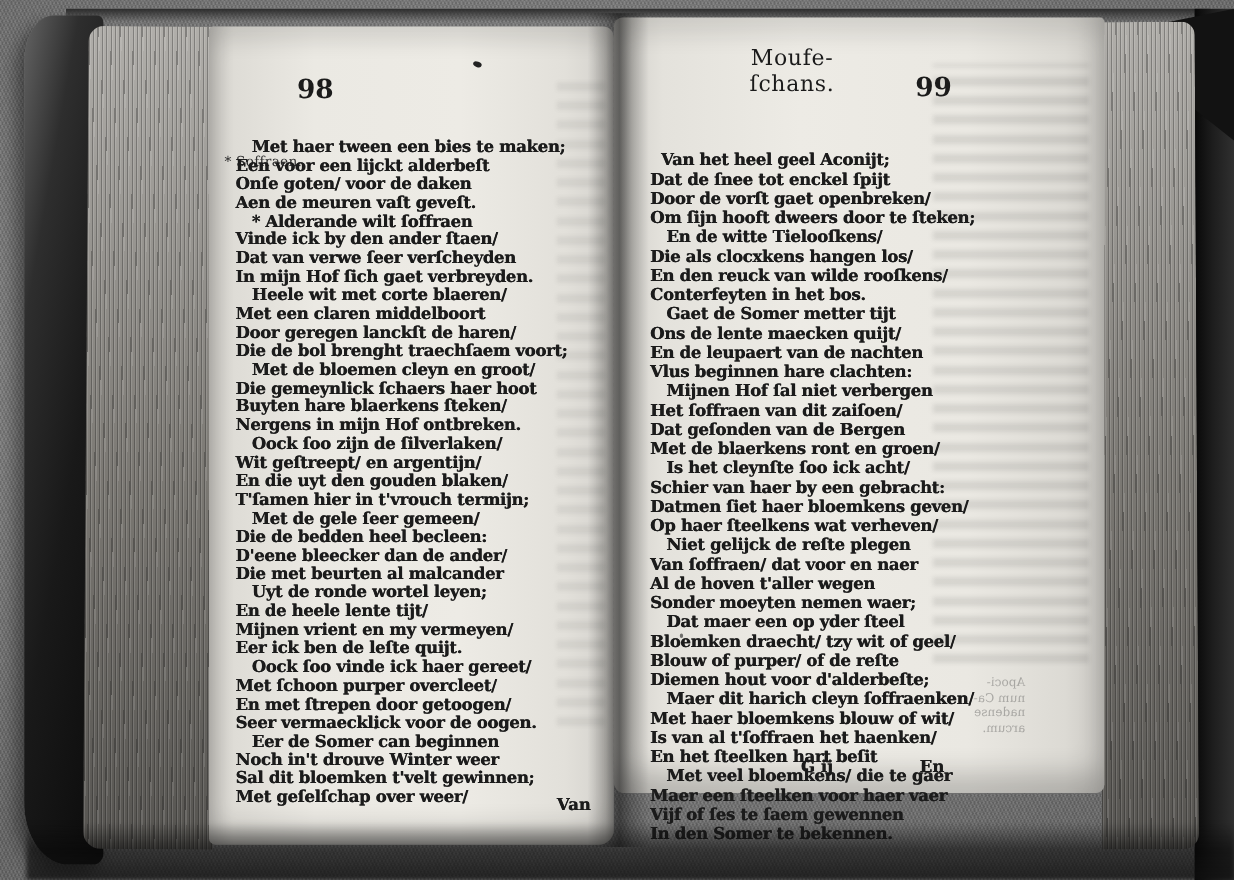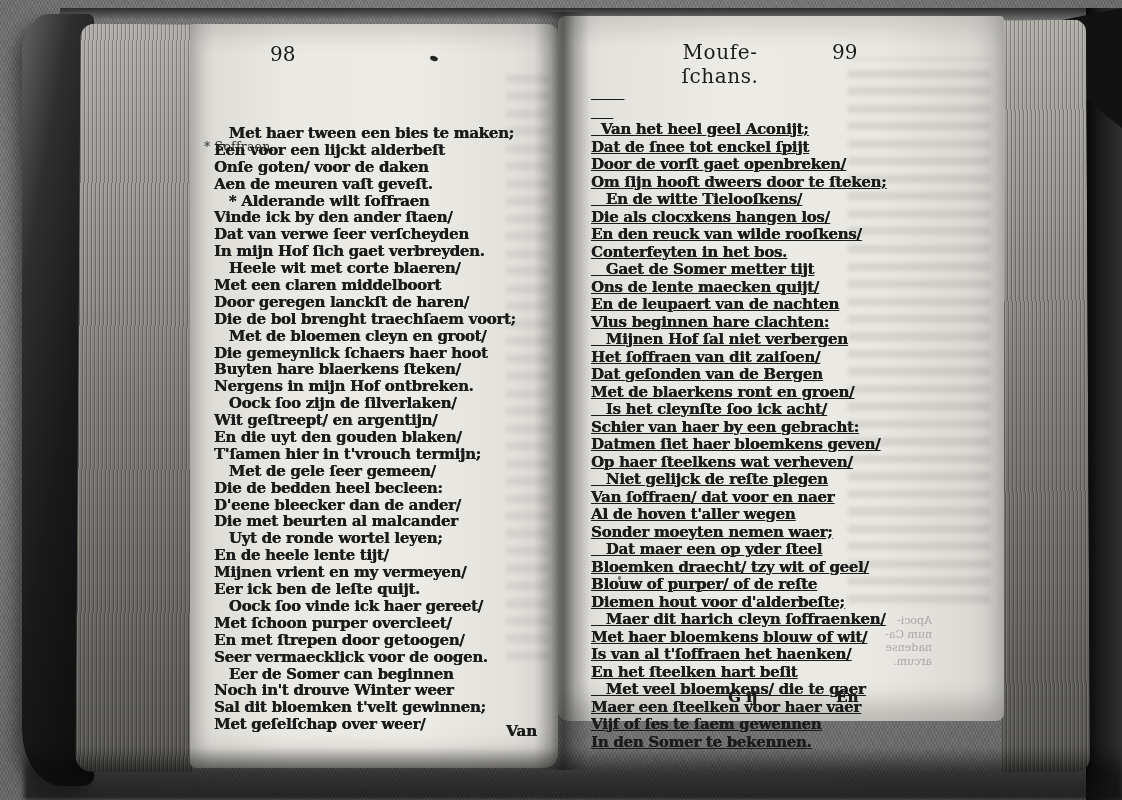--- a/index.html
+++ b/index.html
@@ -33,21 +33,21 @@
     background:linear-gradient(90deg,#cfcdc8 0,#e4e2dc 10%,#edebe5 38%,#eae8e2 72%,#dcdad4 92%,#c9c7c2 100%);
     box-shadow:inset 0 16px 20px rgba(0,0,0,.10), inset 0 -18px 24px rgba(0,0,0,.20);}
   .page > *{position:absolute;}
   .gutter{left:534px;top:12px;width:56px;height:758px;z-index:5;pointer-events:none;
     background:linear-gradient(90deg, rgba(0,0,0,0), rgba(0,0,0,.20) 30%, rgba(18,18,18,.55) 52%, rgba(0,0,0,.22) 72%, rgba(0,0,0,0));}
   .shadow-top{left:60px;top:8px;width:1040px;height:12px;
     background:linear-gradient(180deg,#2c2c2c, rgba(0,0,0,0));}
   .shadow-bottom{left:24px;top:748px;width:1098px;height:52px;filter:blur(2px);z-index:6;
     background:linear-gradient(180deg, rgba(0,0,0,0), rgba(8,8,8,.55) 45%, rgba(16,16,16,.8));}
   .runhead{font-size:20px;font-weight:400;letter-spacing:.6px;text-align:center;}
-  .pagenum{font-size:20px;font-weight:400;}
+  .pagenum{font-size:24px;font-weight:700;margin-top:24px;}
   .poem{white-space:pre;font-weight:700;}
   .poem .line{height:var(--lh);line-height:var(--lh);font-size:15px;letter-spacing:-.3px;
     text-shadow:.35px 0 0 currentColor;}
   .margin-note{font-size:12.5px;color:#2c2c2c;letter-spacing:.2px;}
   .catchword,.signature{font-size:15px;font-weight:700;text-shadow:.35px 0 0 currentColor;}
   .showthrough-note{transform:scaleX(-1);color:rgba(70,70,70,.38);font-size:11px;line-height:13.5px;width:70px;}
   .showthrough-col{pointer-events:none;filter:blur(2px);
     background:repeating-linear-gradient(0deg, rgba(40,40,40,.10) 0 8px, rgba(0,0,0,0) 8px 17.5px);}
   .st-right{left:290px;top:42px;width:142px;height:545px;}
   .st-left{left:316px;top:46px;width:44px;height:590px;opacity:.7;}
@@ -76,21 +76,21 @@
     <div class="line">   Met haer tween een bies te maken;</div><div class="line">Een voor een lijckt alderbeſt</div><div class="line">Onſe goten/ voor de daken</div><div class="line">Aen de meuren vaſt geveſt.</div><div class="line">   * Alderande wilt ſoffraen</div><div class="line">Vinde ick by den ander ſtaen/</div><div class="line">Dat van verwe ſeer verſcheyden</div><div class="line">In mijn Hof ſich gaet verbreyden.</div><div class="line">   Heele wit met corte blaeren/</div><div class="line">Met een claren middelboort</div><div class="line">Door geregen lanckſt de haren/</div><div class="line">Die de bol brenght traechſaem voort;</div><div class="line">   Met de bloemen cleyn en groot/</div><div class="line">Die gemeynlick ſchaers haer hoot</div><div class="line">Buyten hare blaerkens ſteken/</div><div class="line">Nergens in mijn Hof ontbreken.</div><div class="line">   Oock ſoo zijn de ſilverlaken/</div><div class="line">Wit geſtreept/ en argentijn/</div><div class="line">En die uyt den gouden blaken/</div><div class="line">T'ſamen hier in t'vrouch termijn;</div><div class="line">   Met de gele ſeer gemeen/</div><div class="line">Die de bedden heel becleen:</div><div class="line">D'eene bleecker dan de ander/</div><div class="line">Die met beurten al malcander</div><div class="line">   Uyt de ronde wortel leyen;</div><div class="line">En de heele lente tijt/</div><div class="line">Mijnen vrient en my vermeyen/</div><div class="line">Eer ick ben de leſte quijt.</div><div class="line">   Oock ſoo vinde ick haer gereet/</div><div class="line">Met ſchoon purper overcleet/</div><div class="line">En met ſtrepen door getoogen/</div><div class="line">Seer vermaecklick voor de oogen.</div><div class="line">   Eer de Somer can beginnen</div><div class="line">Noch in't drouve Winter weer</div><div class="line">Sal dit bloemken t'velt gewinnen;</div><div class="line">Met geſelſchap over weer/</div></div>
     <div class="catchword" style="right:21px;top:662px;margin-top:36px;">Van</div>
     <div class="showthrough-col st-left"></div>
     <div class="speck speck-1"></div>
     <div class="speck speck-2"></div>
   </div>
 
   <div class="page page-right">
     <div class="runhead" style="left:92px;top:24px;width:140px;">Moufe-ſchans.</div>
     <div class="pagenum" style="left:274px;top:24px;">99</div>
-    <div class="poem" style="left:33px;top:48px;text-decoration:underline;--lh:17.5px;">
+    <div class="poem" style="left:33px;top:64px;--lh:17.5px;">
       
     <div class="line">  Van het heel geel Aconijt;</div><div class="line">Dat de ſnee tot enckel ſpijt</div><div class="line">Door de vorſt gaet openbreken/</div><div class="line">Om ſijn hooft dweers door te ſteken;</div><div class="line">   En de witte Tielooſkens/</div><div class="line">Die als clocxkens hangen los/</div><div class="line">En den reuck van wilde rooſkens/</div><div class="line">Conterfeyten in het bos.</div><div class="line">   Gaet de Somer metter tijt</div><div class="line">Ons de lente maecken quijt/</div><div class="line">En de leupaert van de nachten</div><div class="line">Vlus beginnen hare clachten:</div><div class="line">   Mijnen Hof ſal niet verbergen</div><div class="line">Het ſoffraen van dit zaiſoen/</div><div class="line">Dat geſonden van de Bergen</div><div class="line">Met de blaerkens ront en groen/</div><div class="line">   Is het cleynſte ſoo ick acht/</div><div class="line">Schier van haer by een gebracht:</div><div class="line">Datmen ſiet haer bloemkens geven/</div><div class="line">Op haer ſteelkens wat verheven/</div><div class="line">   Niet gelijck de reſte plegen</div><div class="line">Van ſoffraen/ dat voor en naer</div><div class="line">Al de hoven t'aller wegen</div><div class="line">Sonder moeyten nemen waer;</div><div class="line">   Dat maer een op yder ſteel</div><div class="line">Bloemken draecht/ tzy wit of geel/</div><div class="line">Blouw of purper/ of de reſte</div><div class="line">Diemen hout voor d'alderbeſte;</div><div class="line">   Maer dit harich cleyn ſoffraenken/</div><div class="line">Met haer bloemkens blouw of wit/</div><div class="line">Is van al t'ſoffraen het haenken/</div><div class="line">En het ſteelken hart beſit</div><div class="line">   Met veel bloemkens/ die te gaer</div><div class="line">Maer een ſteelken voor haer vaer</div><div class="line">Vijf of ſes te ſaem gewennen</div><div class="line">In den Somer te bekennen.</div></div>
     <div class="signature" style="left:170px;top:672px;">G ij</div>
     <div class="catchword" style="left:278px;top:672px;">En</div>
     <div class="showthrough-note" style="left:304px;top:598px;">
 
     <div>Apoci-</div>
         <div>num Ca-</div>
         <div>nadense</div>
         <div>arcum.</div>

